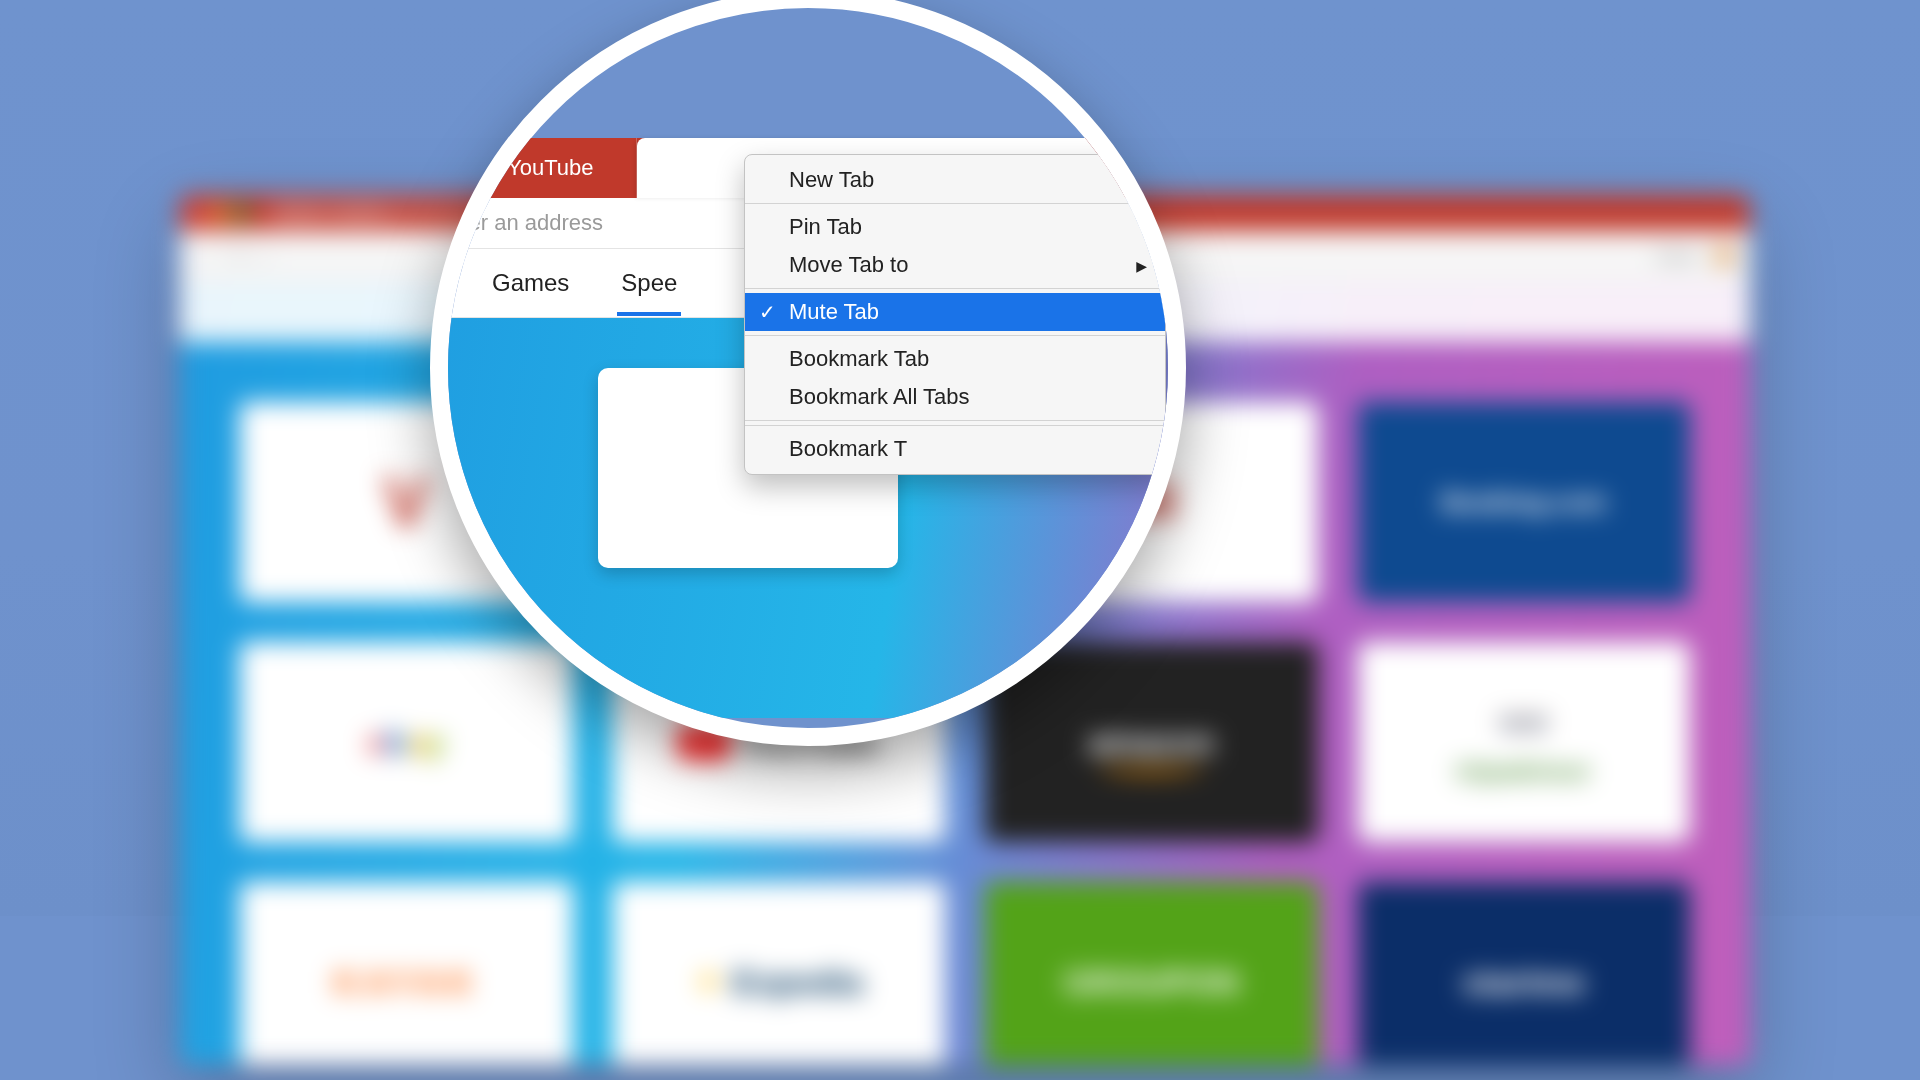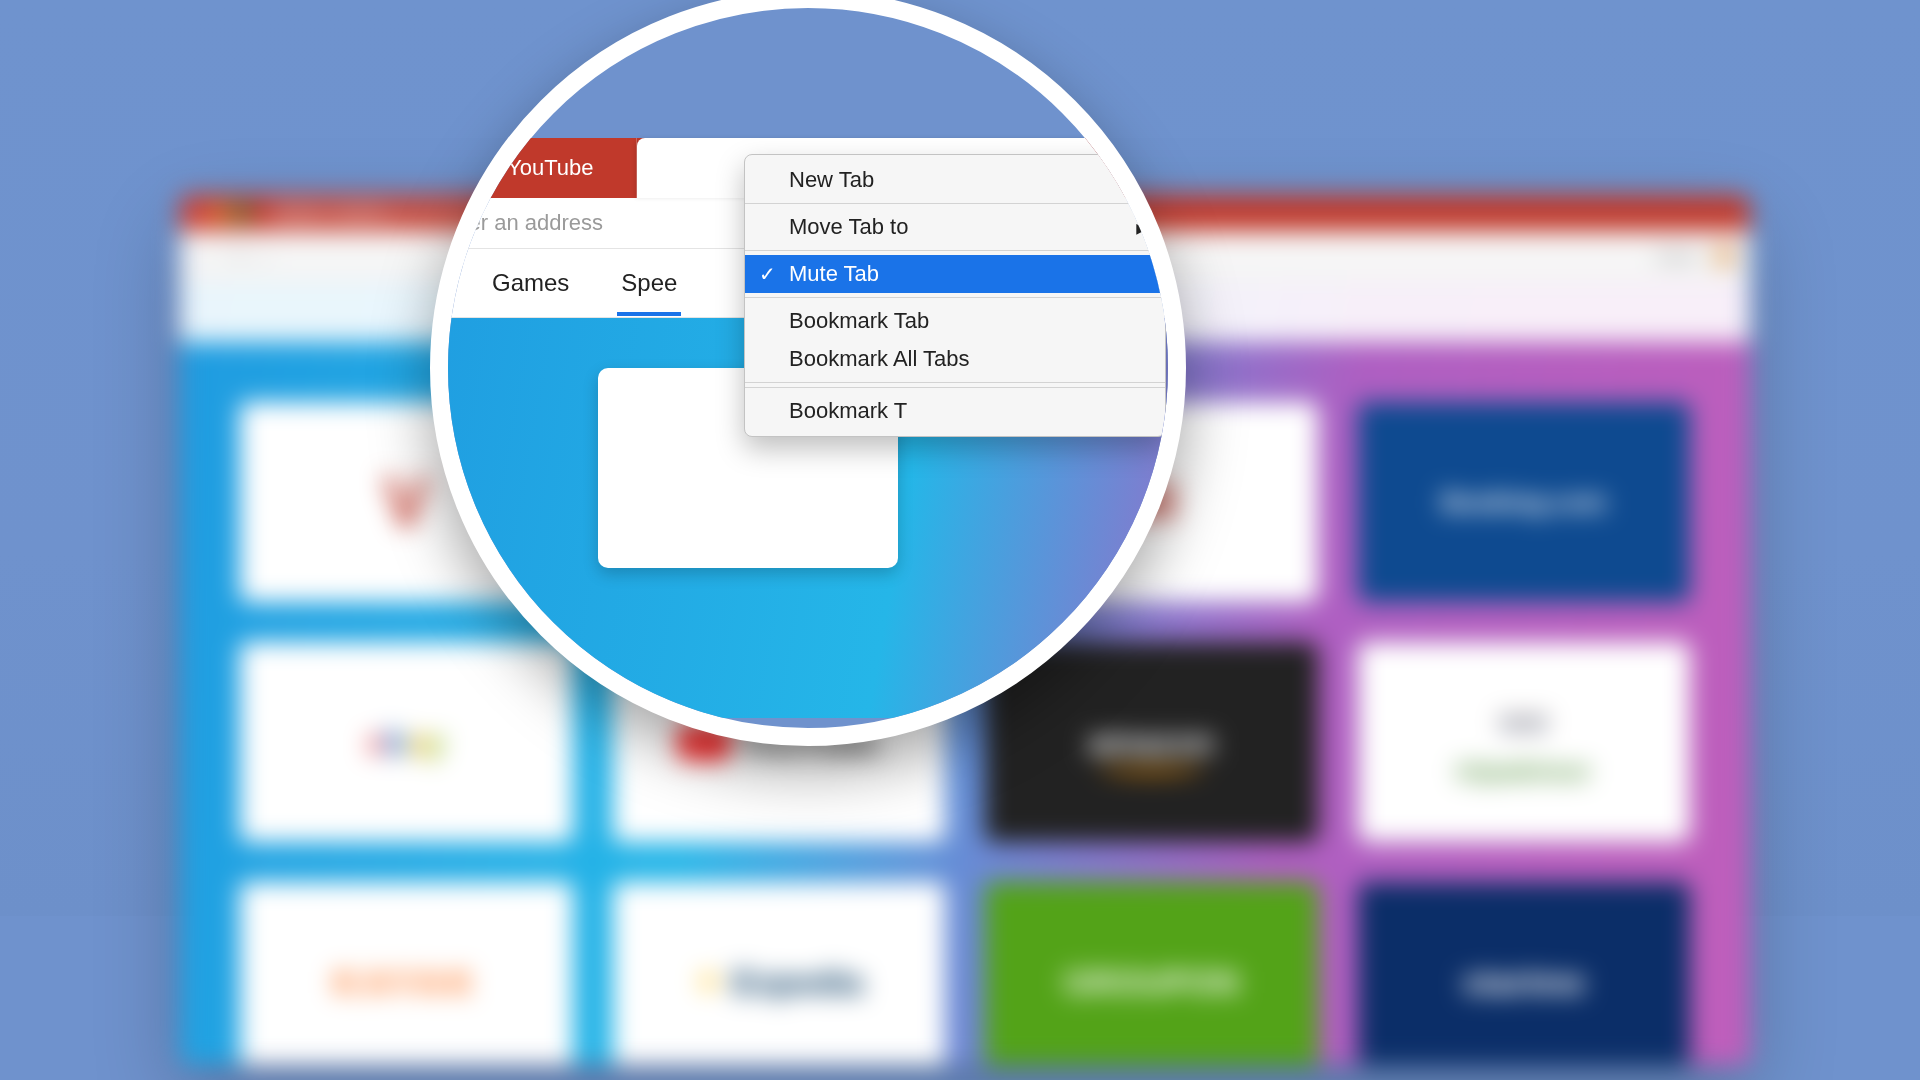--- a/index.html
+++ b/index.html
@@ -357,20 +357,21 @@
 
       <div class="lens-speed">
         <div class="tile"></div>
       </div>
 
     </div>
 
     <div class="ctx-menu">
       <div class="ctx-item first">New Tab</div>
       <div class="ctx-sep"></div>
+      <div class="ctx-item">Pin Tab</div>
       <div class="ctx-item">
         <span>Move Tab to</span>
         <span class="ctx-arrow">▶</span>
       </div>
       <div class="ctx-sep"></div>
       <div class="ctx-item selected">
         <span class="ctx-check">✓</span>
         <span>Mute Tab</span>
       </div>
       <div class="ctx-sep"></div>

